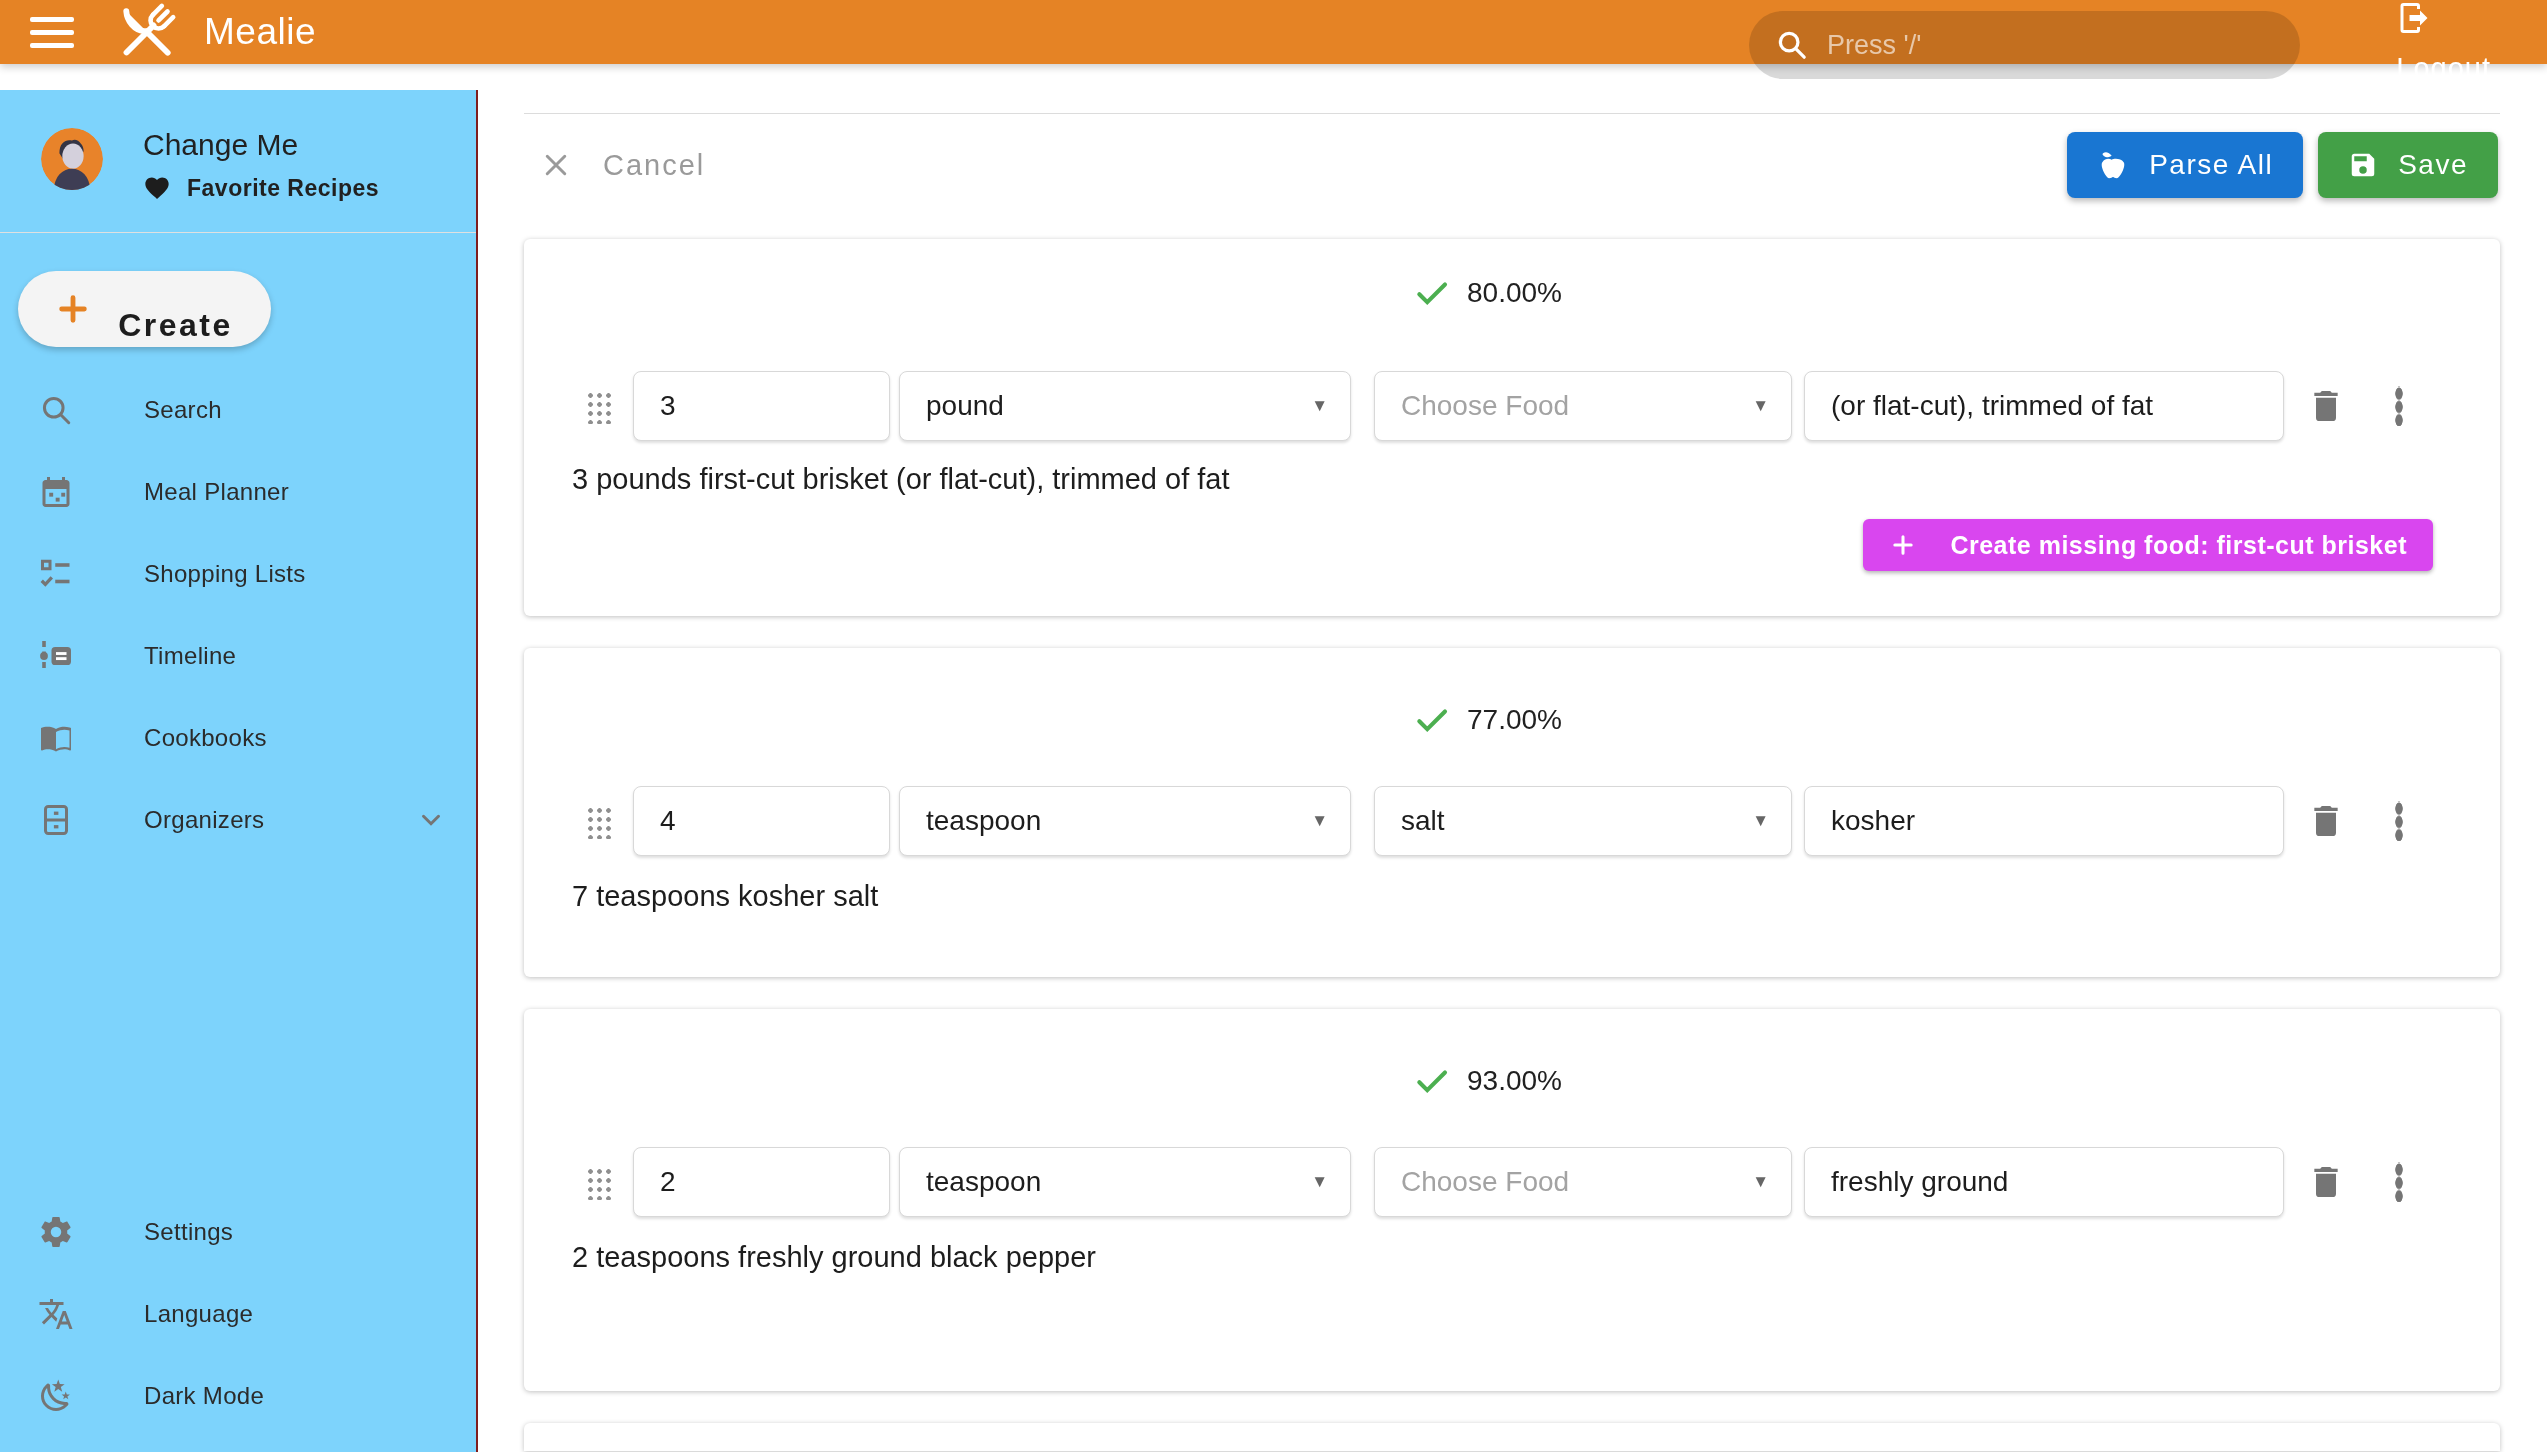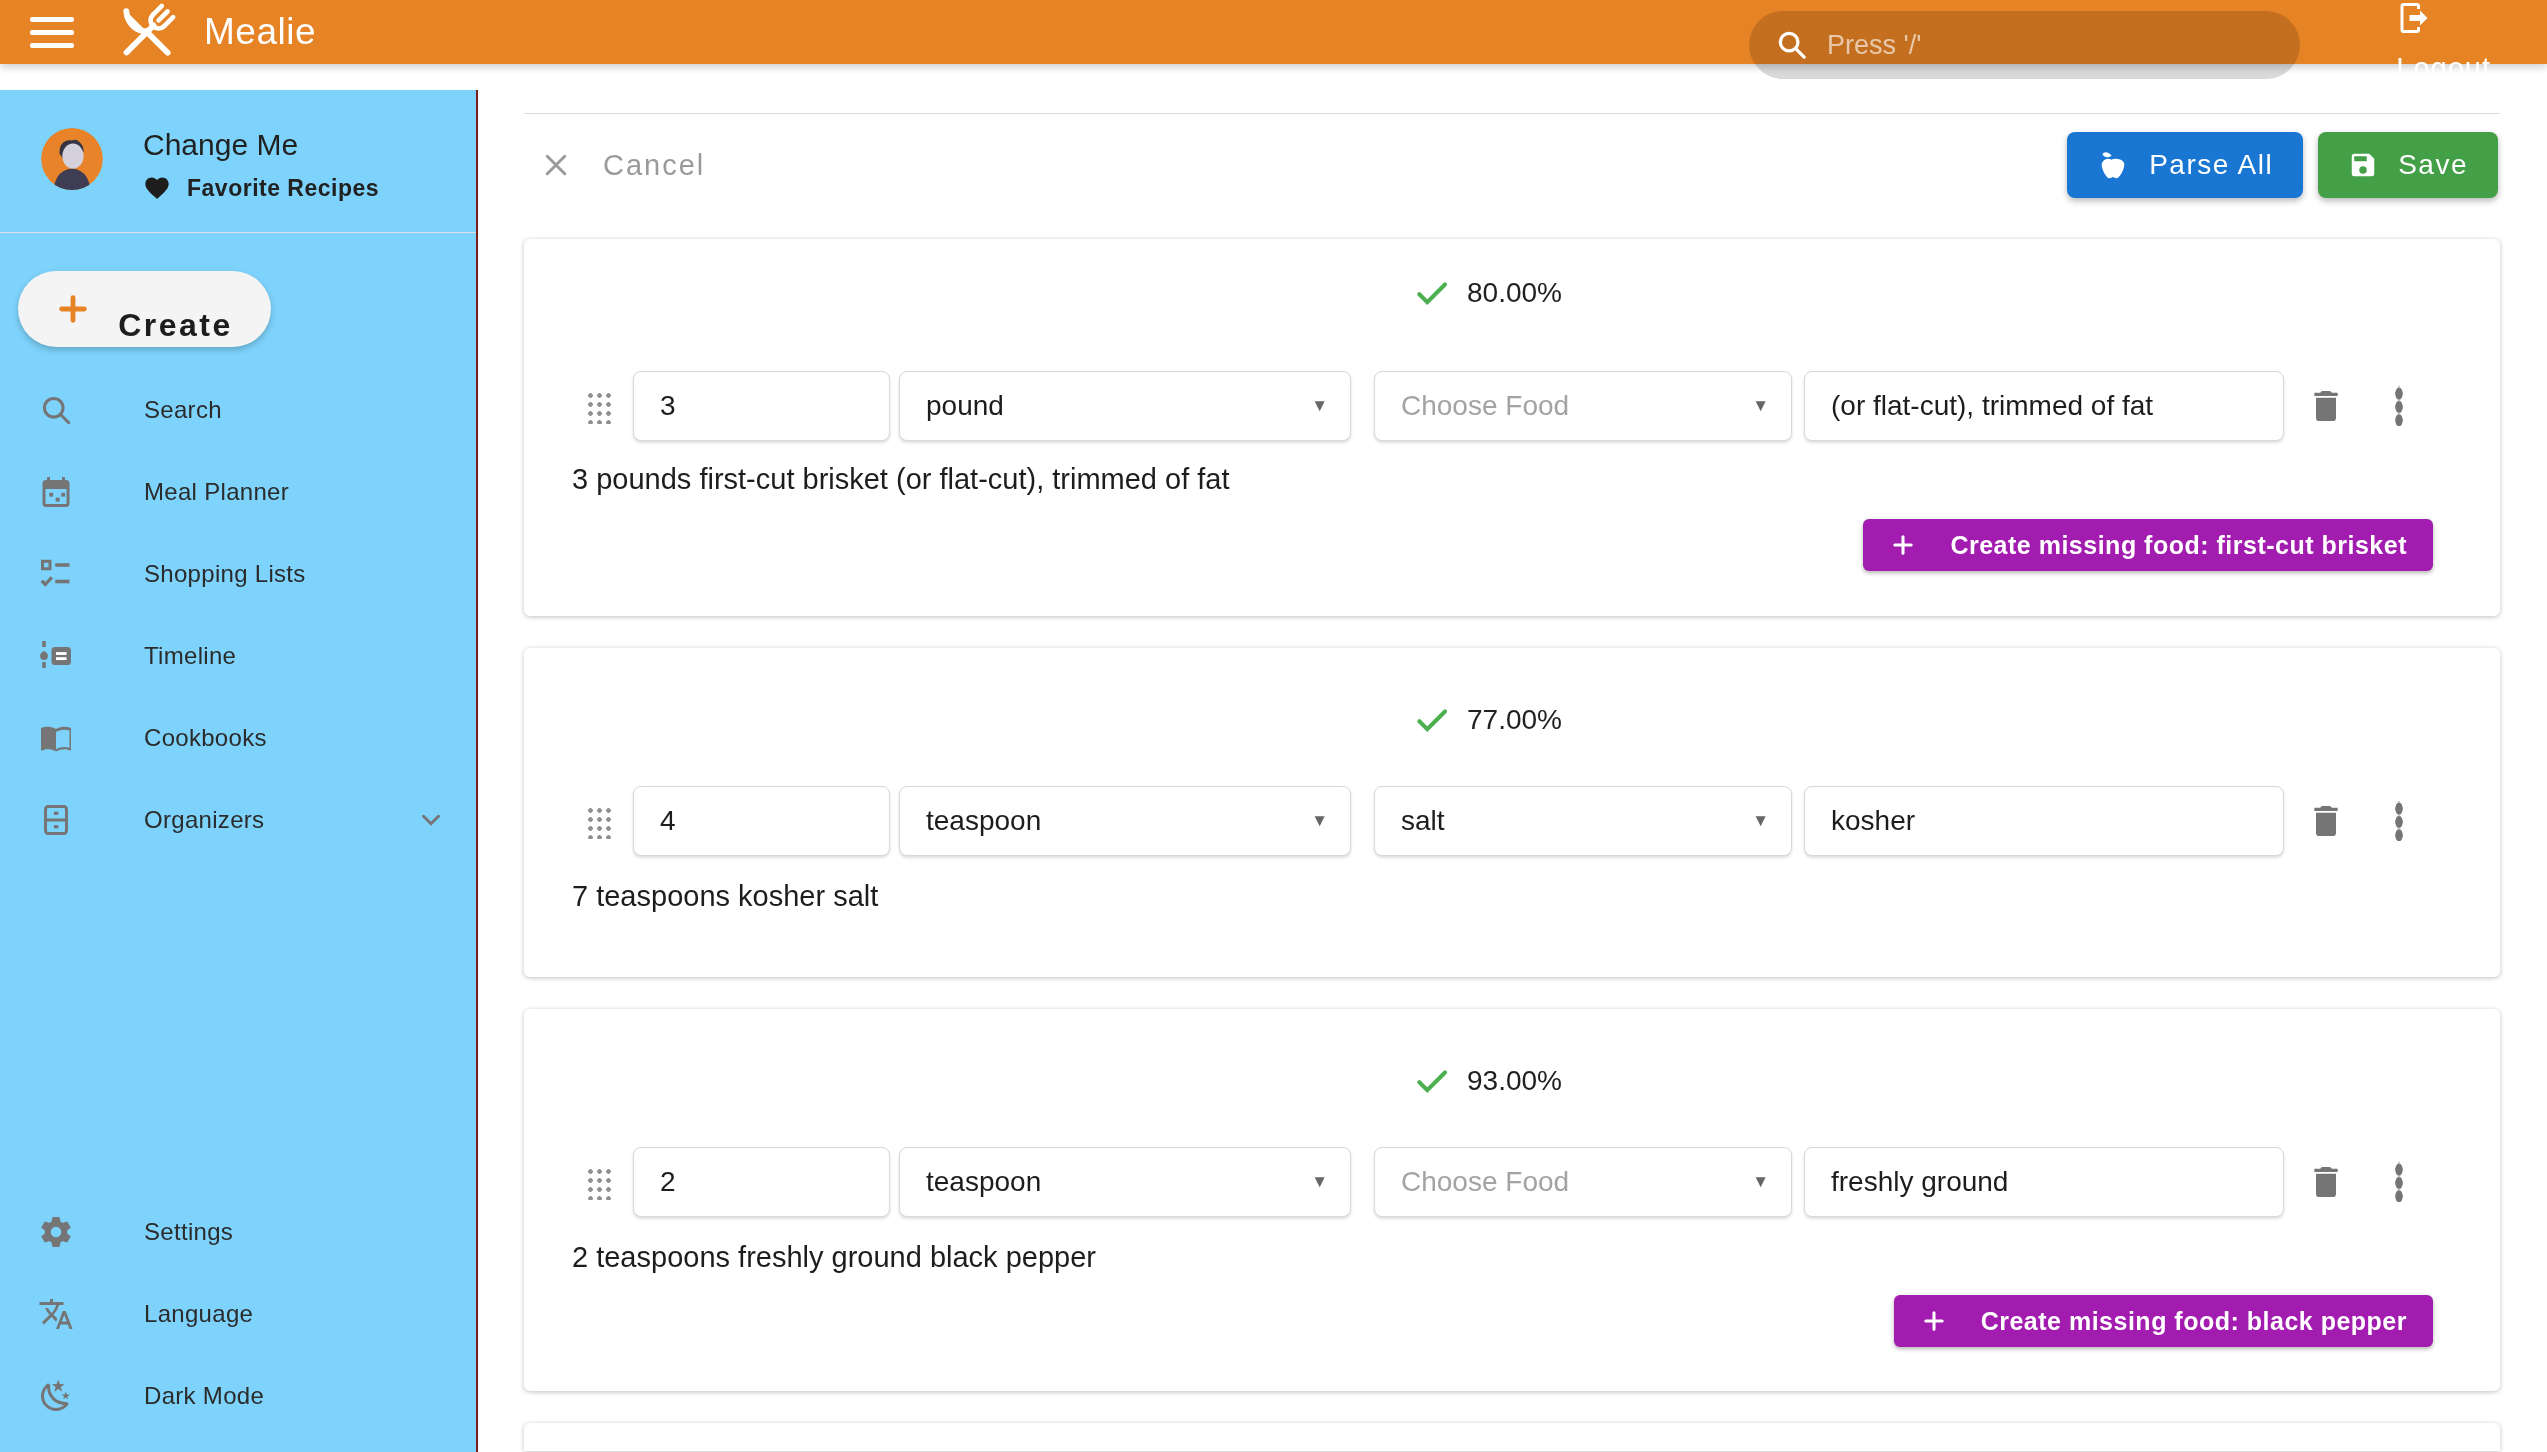--- a/index.html
+++ b/index.html
@@ -87,21 +87,21 @@
   .icon-btn { width:48px; height:48px; display:flex; align-items:center;
     justify-content:center; cursor:pointer; border-radius:50%; }
   .trash-btn { margin-right:25px; }
   .dots { width:8px; height:40px;
     background-image:radial-gradient(#757575 3.4px, transparent 4px);
     background-size:8px 13.3px; background-position:center 1px; }
   .orig-text { margin-top:22px; padding-left:48px; font-size:29px; color:#1d1d1d; height:36px; }
   .card.c2 .orig-text, .card.c3 .orig-text { margin-top:24px; }
   .missing-row { display:flex; justify-content:flex-end; padding-right:67px; margin-top:20px; }
   .card.c3 .missing-row { margin-top:18px; }
-  .missing-btn { height:52px; border:none; border-radius:6px; background:#a21caf;
+  .missing-btn { height:52px; border:none; border-radius:6px; background:#d946ef;
     color:#fff; display:flex; align-items:center; gap:33px; padding:0 26px;
     font-size:25px; font-weight:700; letter-spacing:0.5px; cursor:pointer;
     box-shadow:0 2px 4px rgba(0,0,0,0.3); font-family:"Liberation Sans", sans-serif; }
 </style>
 </head>
 <body>
 
 <header class="navbar">
   <div class="hamburger">
       <i></i>
@@ -382,26 +382,18 @@
         <div class="icon-btn trash-btn">
           <svg width="40" height="40" viewBox="0 0 24 24">
               <path fill="#757575" d="M19,4H15.5L14.5,3H9.5L8.5,4H5V6H19M6,19A2,2 0 0,0 8,21H16A2,2 0 0,0 18,19V7H6V19Z"></path>
             </svg>
         </div>
         <div class="icon-btn">
             <span class="dots"></span>
           </div>
       </div>
       <div class="orig-text">2 teaspoons freshly ground black pepper</div>
-      <div class="missing-row">
-        <button class="missing-btn">
-          <svg width="28" height="28" viewBox="0 0 24 24">
-              <path d="M12 5v14M5 12h14" stroke="#fff" stroke-width="2.6" stroke-linecap="round"></path>
-            </svg>
-          <span>Create missing food: black pepper</span>
-        </button>
-      </div>
     </section>
 
     <section class="card partial"></section>
   </div>
 </main>
 
 
 </body></html>

